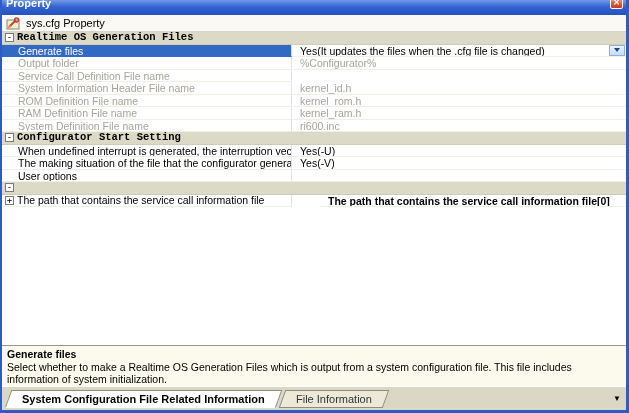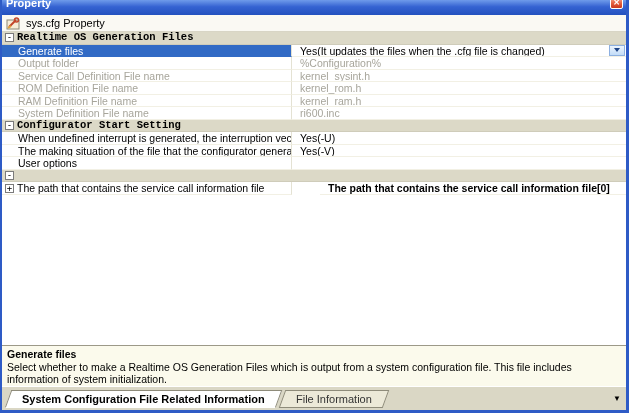--- a/index.html
+++ b/index.html
@@ -152,25 +152,28 @@
       <div class="row section">
         <span class="box">-</span>
         <span class="sec-label">Realtime OS Generation Files</span>
       </div>
       <div class="row prop selected">
         <div class="label-cell"><span>Generate files</span></div>
         <div class="value-cell"><span>Yes(It updates the files when the .cfg file is changed)</span><span class="combo"></span></div>
       </div>
       <div class="row prop disabled">
         <div class="label-cell"><span>Output folder</span></div>
-        <div class="value-cell"><span>%Configuration%</span></div>
+        <div class="value-cell"><span>%Configurator%</span></div>
       </div>
       <div class="row prop disabled">
         <div class="label-cell"><span>Service Call Definition File name</span></div>
-        <div class="value-cell"><span>kernel_sysint.h</span></div>
+      </div>
+      <div class="row prop disabled">
+        <div class="label-cell"><span>System Information Header File name</span></div>
+        <div class="value-cell"><span>kernel_id.h</span></div>
       </div>
       <div class="row prop disabled">
         <div class="label-cell"><span>ROM Definition File name</span></div>
         <div class="value-cell"><span>kernel_rom.h</span></div>
       </div>
       <div class="row prop disabled">
         <div class="label-cell"><span>RAM Definition File name</span></div>
         <div class="value-cell"><span>kernel_ram.h</span></div>
       </div>
       <div class="row prop disabled">

